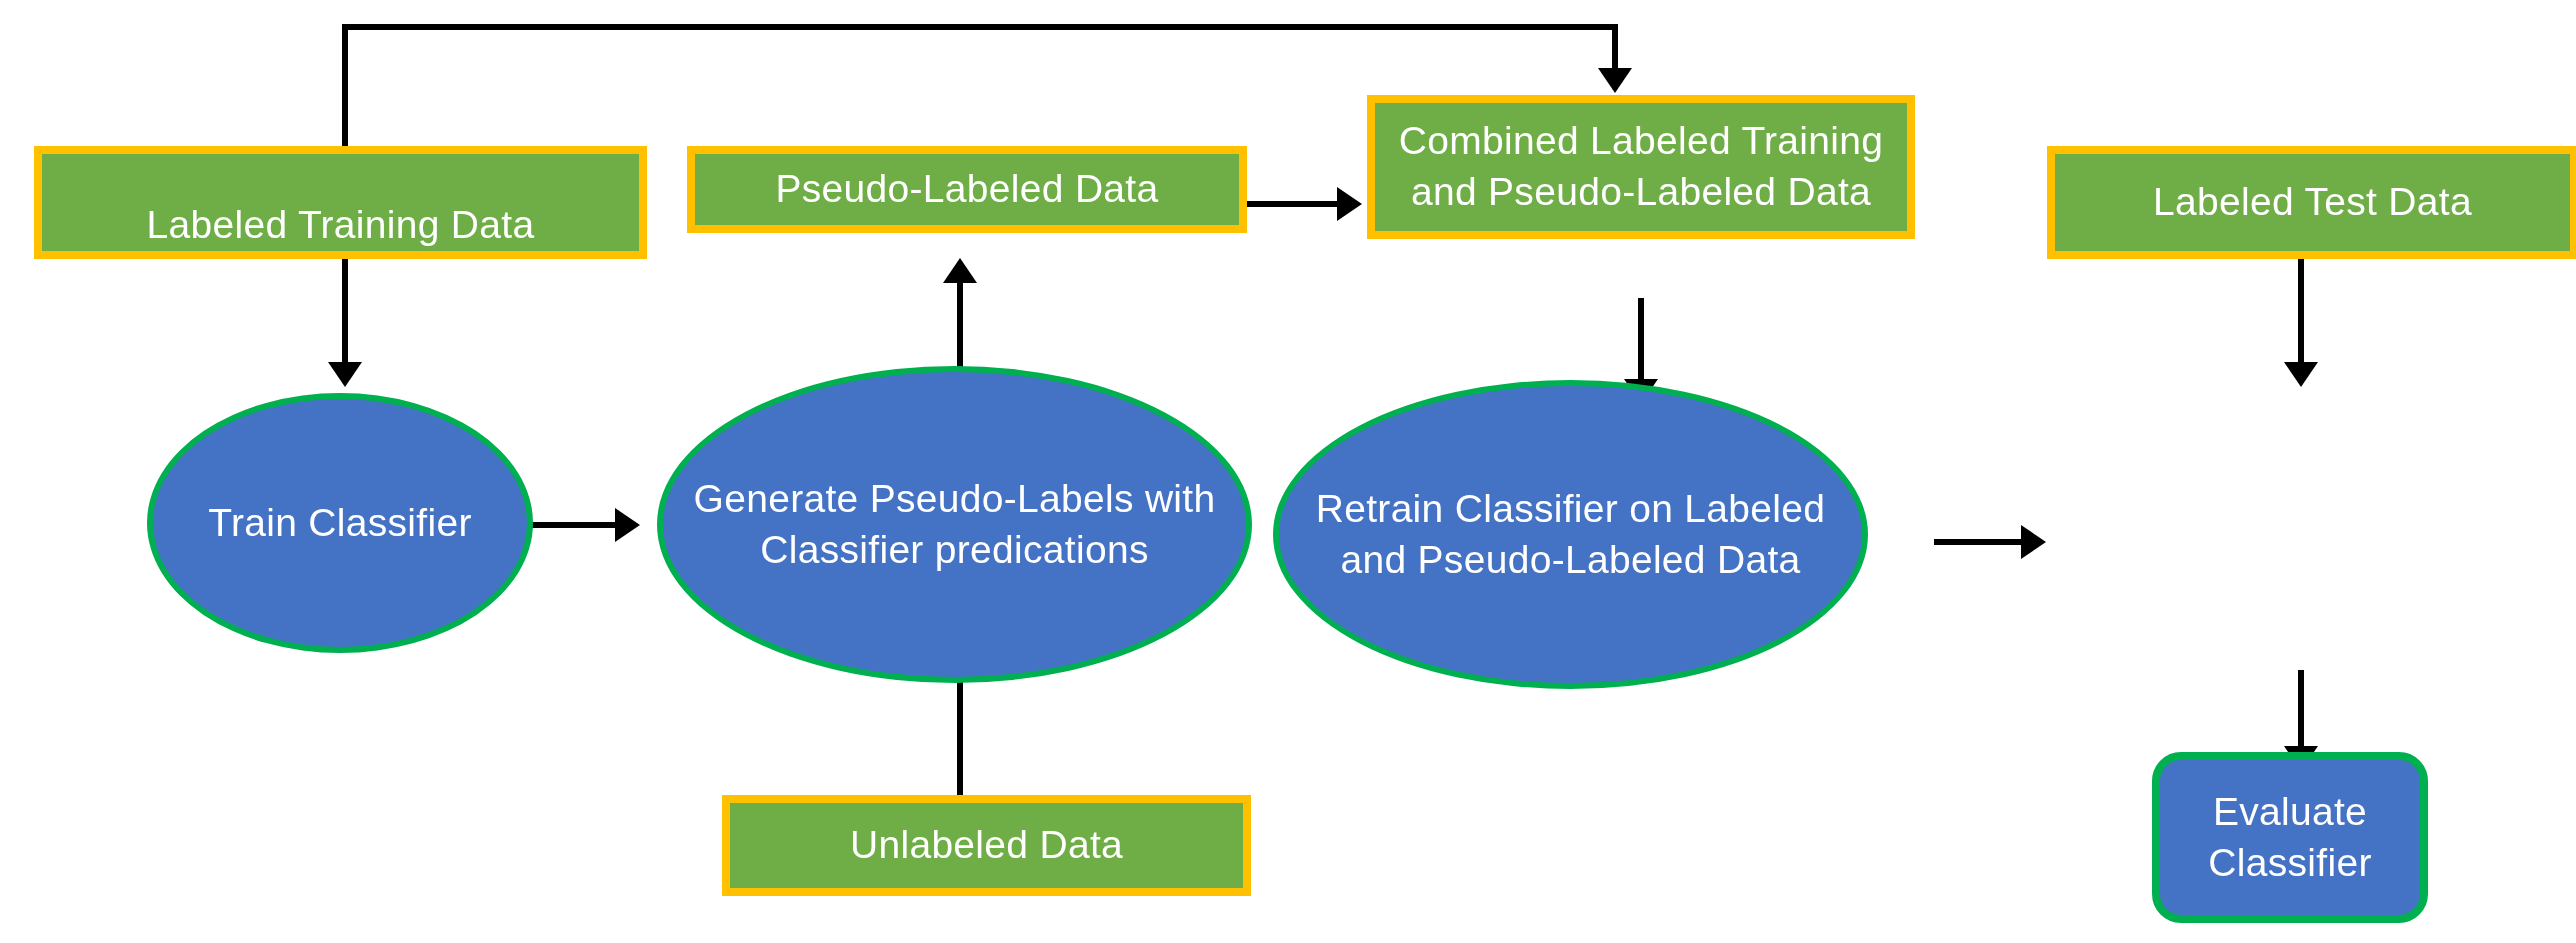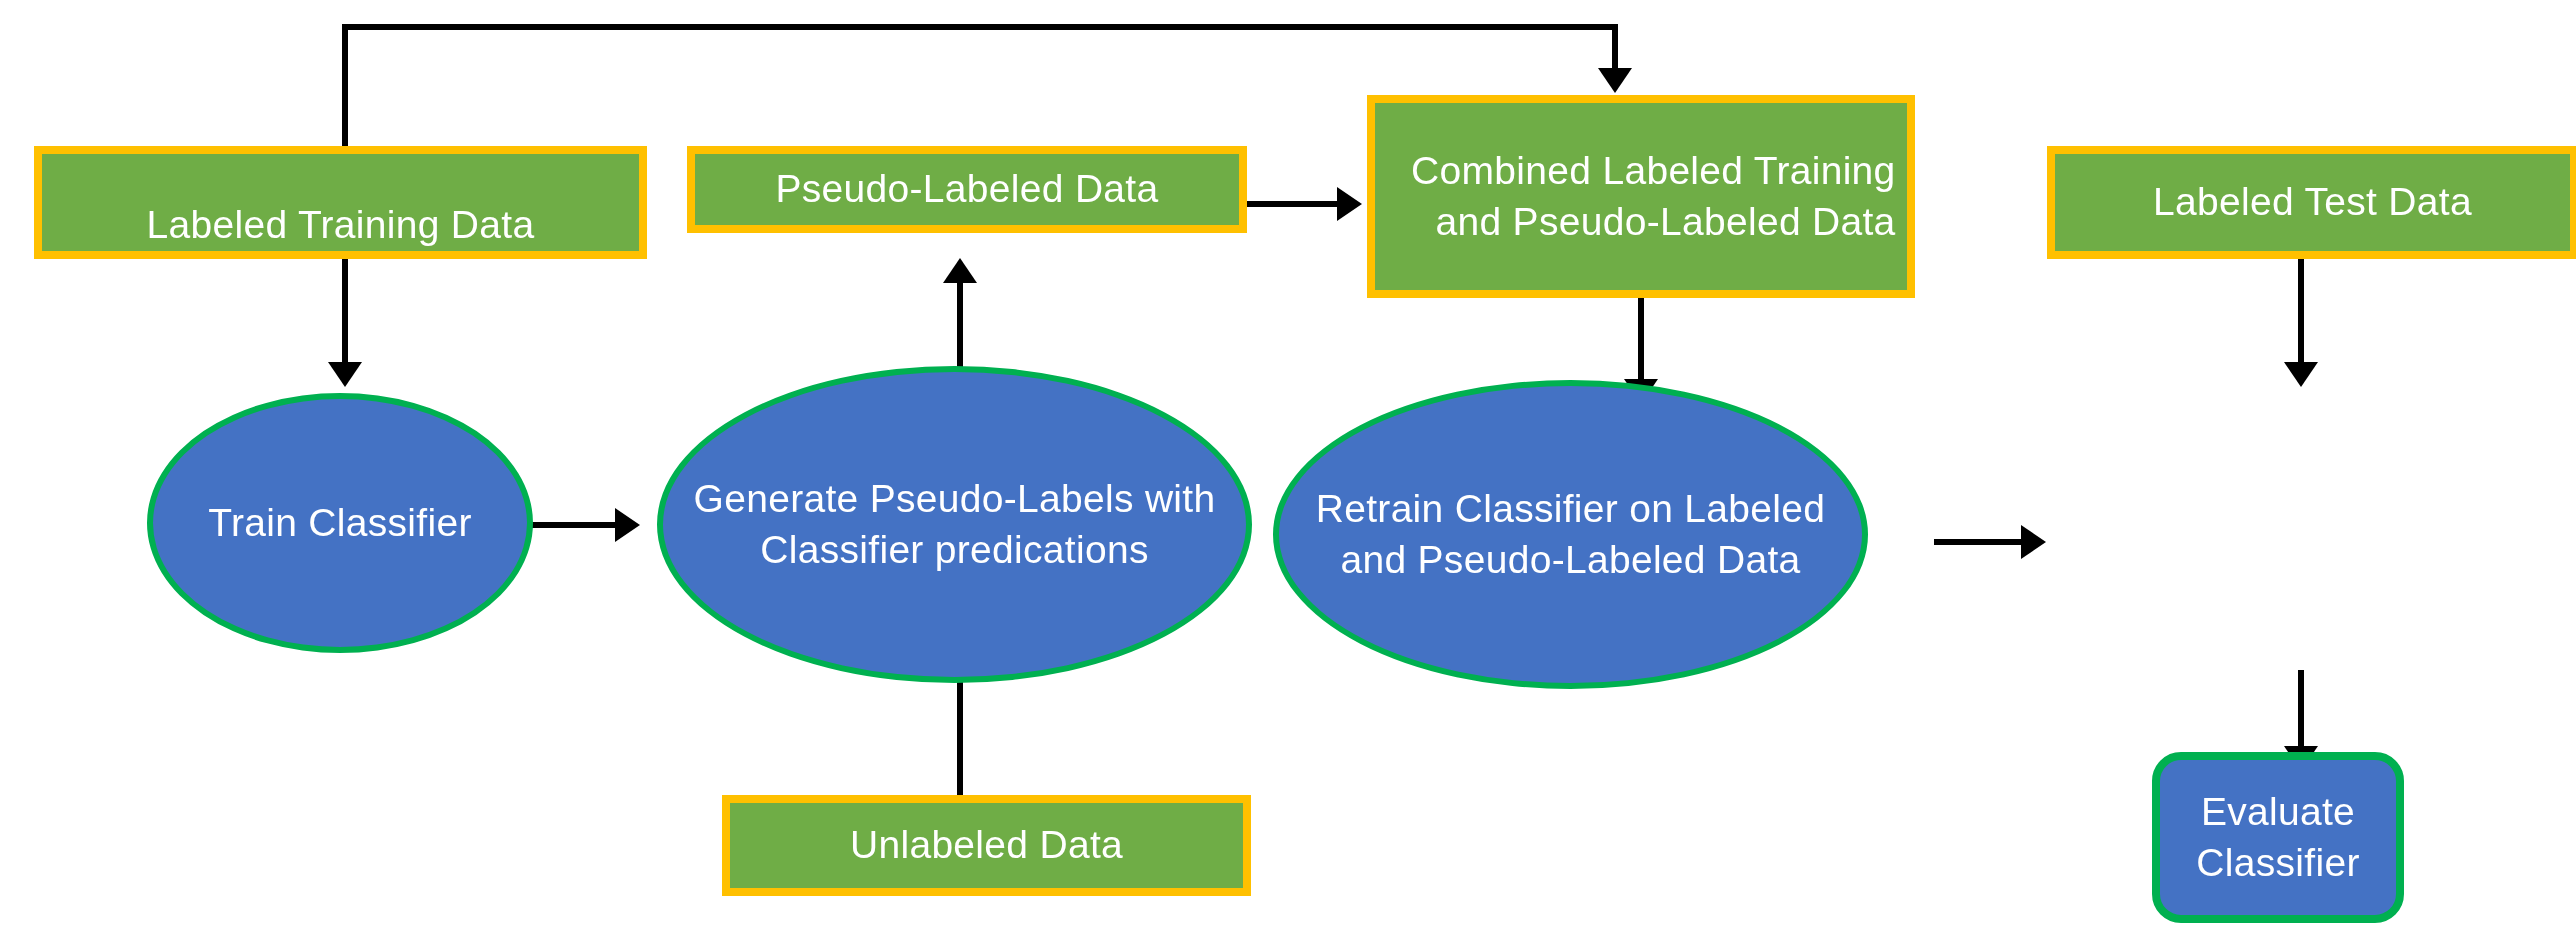--- a/index.html
+++ b/index.html
@@ -104,21 +104,21 @@
   <div class="arrow-down" style="left:2284px;top:746px;"></div>
 
   <div class="node rect" style="left:34px;top:146px;width:613px;height:113px;align-items:flex-end;">
     <span>Labeled Training Data</span>
   </div>
 
   <div class="node rect" style="left:687px;top:146px;width:560px;height:87px;">
     <span>Pseudo-Labeled Data</span>
   </div>
 
-  <div class="node rect" style="left:1367px;top:95px;width:548px;height:203px;text-align:right;">
+  <div class="node rect" style="left:1367px;top:95px;width:548px;height:144px;">
     <span>Combined Labeled Training and Pseudo-Labeled Data</span>
   </div>
 
   <div class="node rect" style="left:2038px;top:146px;width:531px;height:113px;margin-left:9px;">
     <span>Labeled Test Data</span>
   </div>
 
   <div class="node ellipse" style="left:147px;top:393px;width:386px;height:260px;">
     <span>Train Classifier</span>
   </div>
@@ -129,18 +129,18 @@
 
   <div class="node ellipse" style="left:1273px;top:380px;width:595px;height:309px;">
     <span>Retrain Classifier on Labeled and Pseudo-Labeled Data</span>
   </div>
 
 
   <div class="node rect" style="left:722px;top:795px;width:529px;height:101px;">
     <span>Unlabeled Data</span>
   </div>
 
-  <div class="node roundrect" style="left:2152px;top:752px;width:252px;height:171px;">
+  <div class="node roundrect" style="left:2152px;top:752px;width:276px;height:171px;">
     <span>Evaluate Classifier</span>
   </div>
 
 </div>
 
 
 </body></html>

